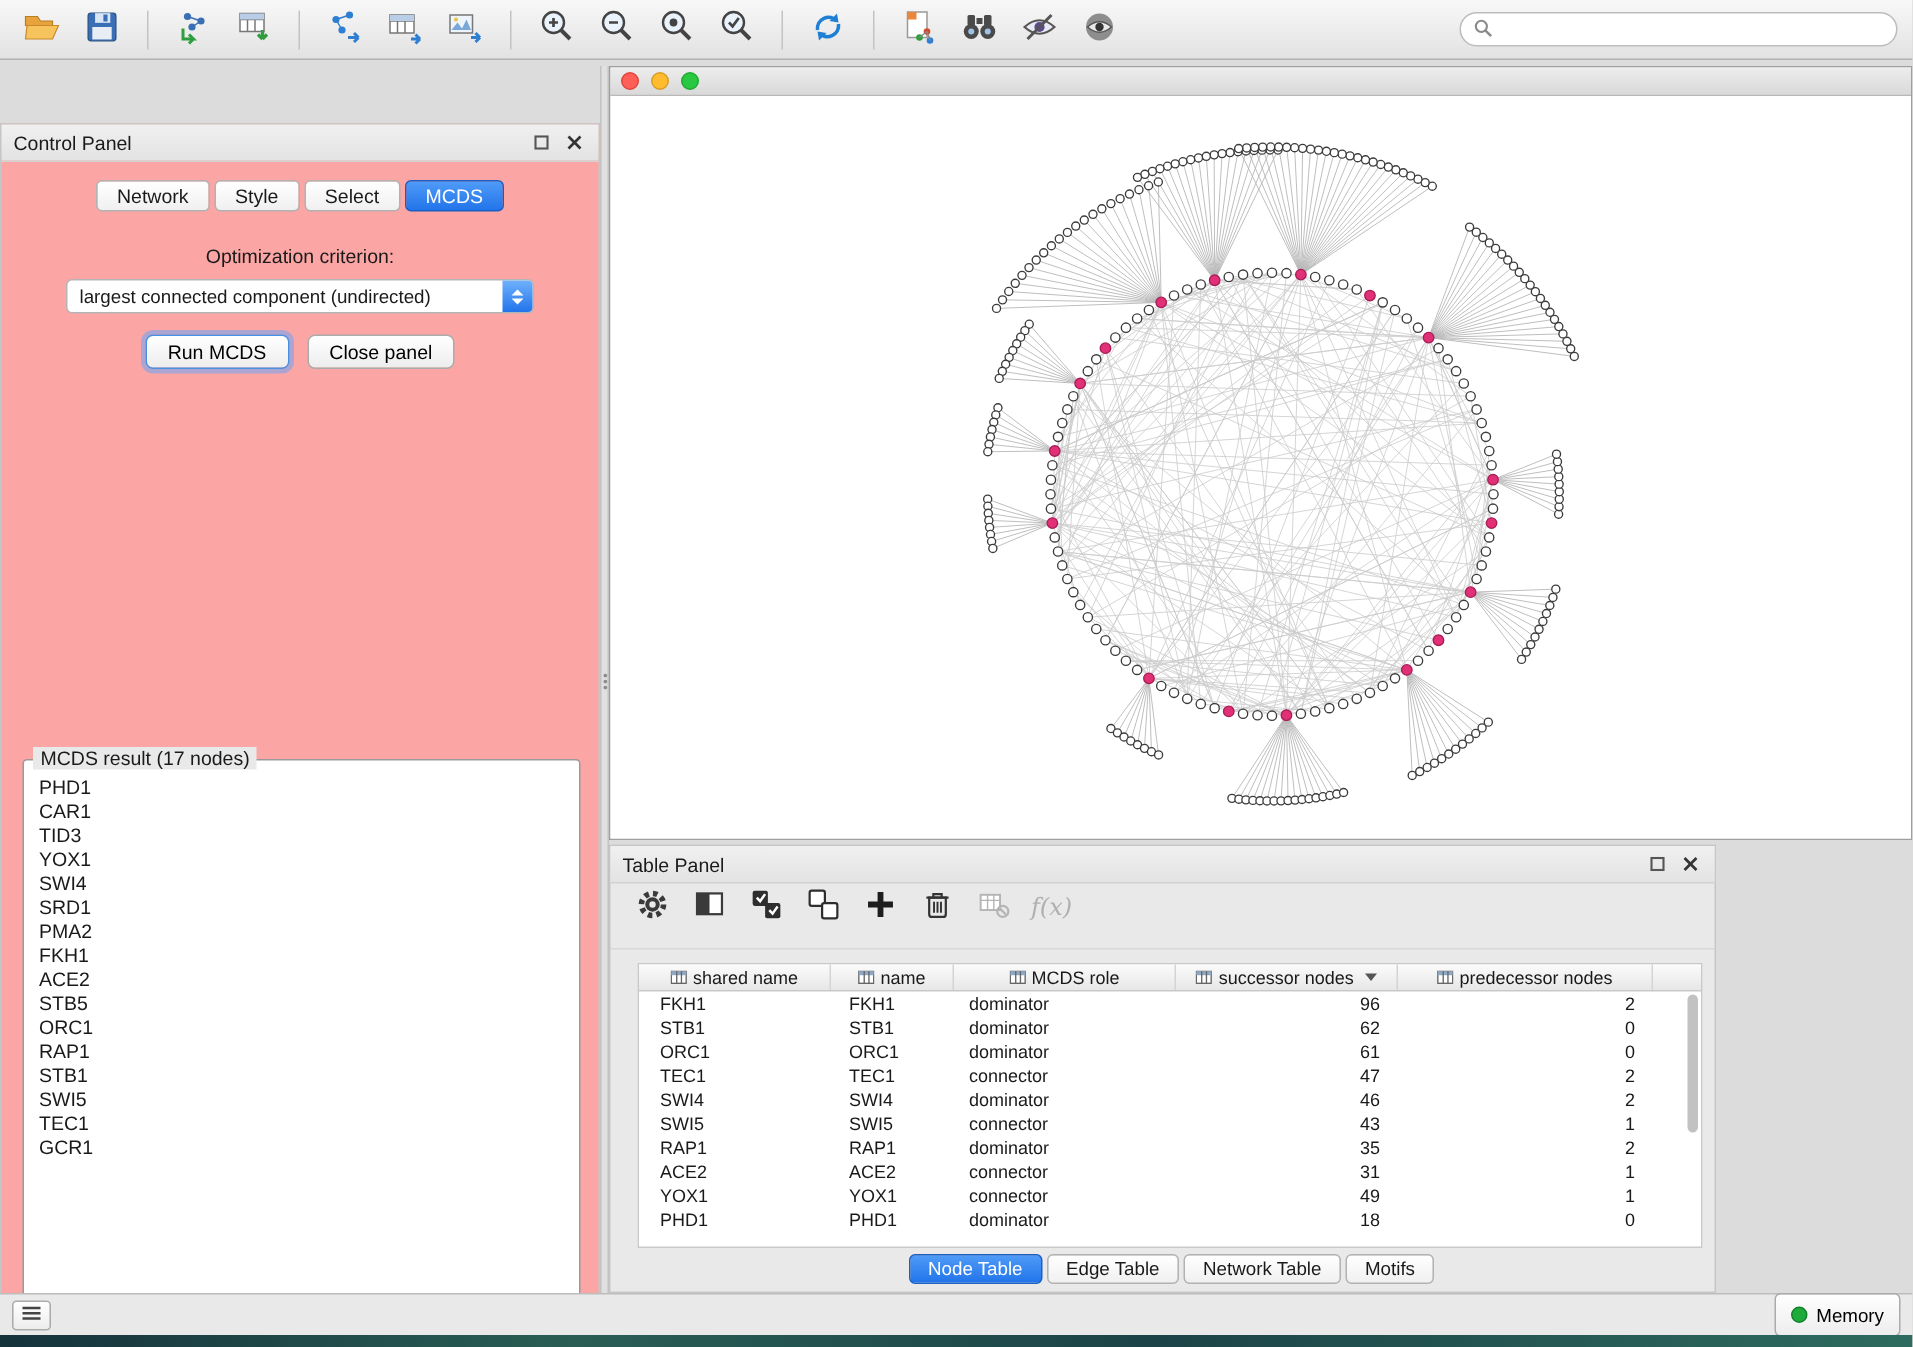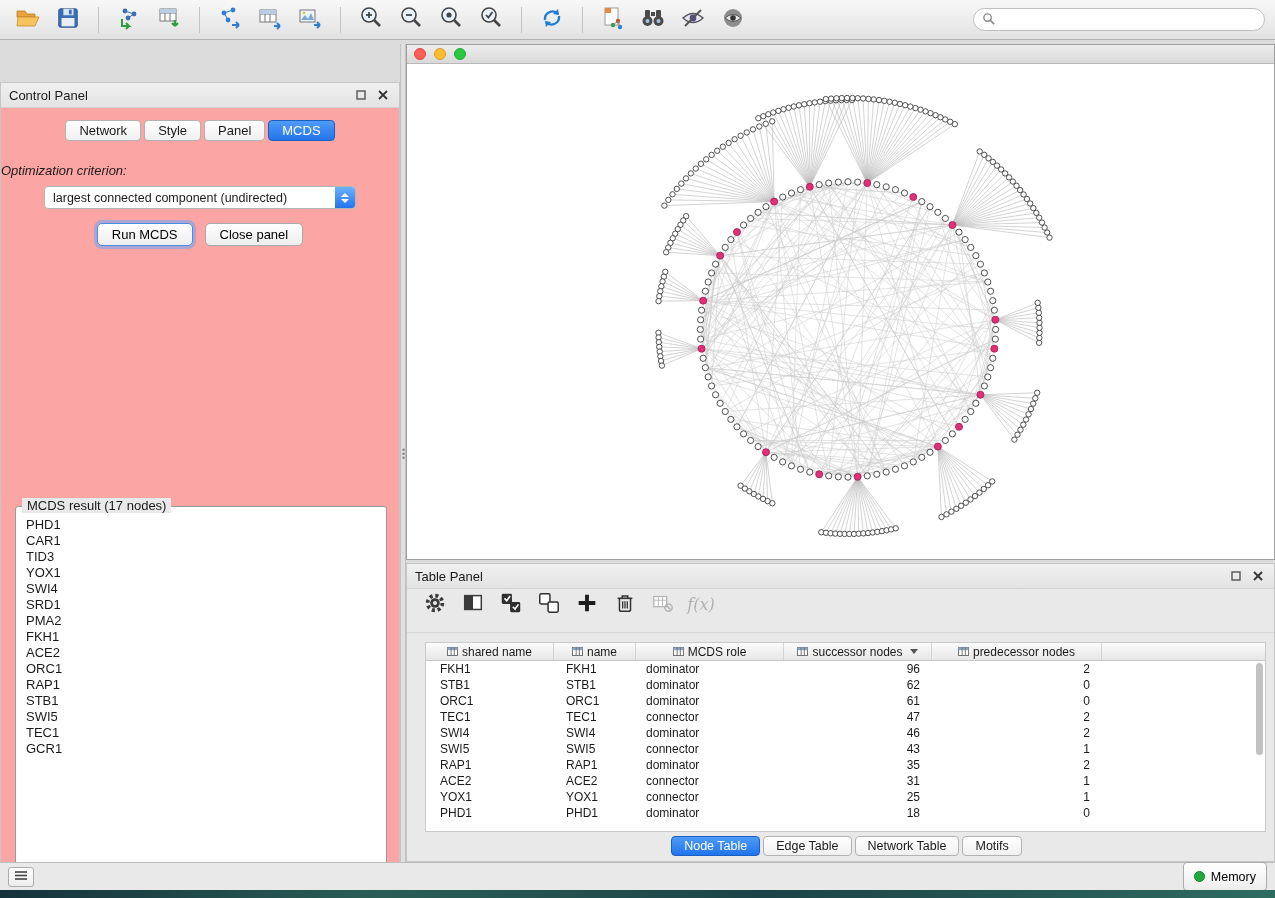--- a/index.html
+++ b/index.html
@@ -24,21 +24,21 @@
     background:linear-gradient(#f0f0f0,#e3e3e3); border-bottom:1px solid #d2d2d2; font-size:13px; }
   .panel-header .ph-title { flex:1; }
   .win-mini-btn { width:16px; height:16px; border:none; background:transparent; display:flex;
     align-items:center; justify-content:center; cursor:pointer; padding:0; margin-left:6px; }
 
   .cp-tabs { display:flex; justify-content:center; gap:3px; margin-top:12px; }
   .cp-tab { padding:2px 13px; font-size:13px; background:linear-gradient(#ffffff,#f0f0f0);
     border:1px solid #b2b2b2; border-radius:4px; cursor:pointer; }
   .cp-tab.selected { background:linear-gradient(#4f9bf8,#2274ea); border-color:#1c5fc4; color:#fff; }
 
-  .cp-opt-label { text-align:left; margin-top:22px; font-size:13px;font-style:italic; }
+  .cp-opt-label { text-align:center; margin-top:22px; font-size:13px; }
   .cp-combo { margin:8px auto 0 auto; width:312px; height:23px; background:#fff;
     border:1px solid #b5b5b5; border-radius:4px; display:flex; align-items:center; cursor:pointer; position:relative; }
   .cp-combo .combo-text { flex:1; padding:0 8px; font-size:12.5px; white-space:nowrap; overflow:hidden; }
   .cp-combo .combo-cap { width:20px; height:21px; border-radius:0 3px 3px 0;
     background:linear-gradient(#6fb1fc,#2274ea); display:flex; flex-direction:column;
     align-items:center; justify-content:center; gap:2px; }
   .tri-up { width:0; height:0; border-left:4px solid transparent; border-right:4px solid transparent; border-bottom:4px solid #fff; }
   .tri-dn { width:0; height:0; border-left:4px solid transparent; border-right:4px solid transparent; border-top:4px solid #fff; }
 
   .cp-buttons { display:flex; justify-content:center; gap:12px; margin-top:14px; }
@@ -64,21 +64,21 @@
     display:flex; align-items:center; padding:0 7px; position:relative; }
   .traffic { width:12px; height:12px; border-radius:50%; margin-right:8px; cursor:pointer; }
   .t-red { background:#ff5f57; border:1px solid #e0443e; }
   .t-yellow { background:#febc2e; border:1px solid #d89e24; }
   .t-green { background:#28c840; border:1px solid #1faa34; }
   .net-title { position:absolute; left:0; right:0; text-align:center; font-weight:bold; font-size:13px; pointer-events:none; }
   .net-canvas { position:absolute; top:19px; left:0; right:0; bottom:0; background:#fff; }
   .net-canvas svg { width:100%; height:100%; display:block; }
 
   
-  .table-panel { position:absolute; left:406px; top:563px; width:869px; height:299px;
+  .table-panel { position:absolute; left:406px; top:563px; width:738px; height:299px;
     background:#e9e9e9; border:1px solid #c6c6c6; }
   .tp-toolbar { height:44px; display:flex; align-items:flex-start; gap:6px; padding:0 12px;
     border-bottom:1px solid #d8d8d8; }
   .tp-btn { width:32px; height:30px; border:none; background:transparent; border-radius:4px;
     display:flex; align-items:center; justify-content:center; cursor:pointer; }
   .tp-btn.disabled { cursor:default; }
   .fx-label { font-family:"DejaVu Serif", serif; font-style:italic; font-size:16px; color:#b0b0b0; }
 
   .tbl { position:absolute; left:18px; top:78px; right:8px; bottom:29px; background:#fff; border:1px solid #c9c9c9; }
   .thead { display:grid; grid-template-columns:128px 82px 148px 148px 170px 1fr; height:18px;
@@ -279,21 +279,21 @@
         <svg width="10" height="10" viewBox="0 0 10 10">
           <line x1="1" y1="1" x2="9" y2="9" stroke="#333" stroke-width="1.8"></line>
           <line x1="9" y1="1" x2="1" y2="9" stroke="#333" stroke-width="1.8"></line>
         </svg>
       </button>
   </div>
 
   <div class="cp-tabs">
       <div class="cp-tab">Network</div>
       <div class="cp-tab">Style</div>
-      <div class="cp-tab">Panel</div>
+      <div class="cp-tab">Select</div>
       <div class="cp-tab selected">MCDS</div>
     </div>
 
   <div class="cp-opt-label">Optimization criterion:</div>
 
   <div class="cp-combo">
     <span class="combo-text">largest connected component (undirected)</span>
     <span class="combo-cap">
         <span class="tri-up"></span>
         <span class="tri-dn"></span>
@@ -310,20 +310,21 @@
     <div class="mcds-list">
         <div class="mcds-item">PHD1</div>
         <div class="mcds-item">CAR1</div>
         <div class="mcds-item">TID3</div>
         <div class="mcds-item">YOX1</div>
         <div class="mcds-item">SWI4</div>
         <div class="mcds-item">SRD1</div>
         <div class="mcds-item">PMA2</div>
         <div class="mcds-item">FKH1</div>
         <div class="mcds-item">ACE2</div>
+        <div class="mcds-item">STB5</div>
         <div class="mcds-item">ORC1</div>
         <div class="mcds-item">RAP1</div>
         <div class="mcds-item">STB1</div>
         <div class="mcds-item">SWI5</div>
         <div class="mcds-item">TEC1</div>
         <div class="mcds-item">GCR1</div>
       </div>
   </div>
 </div>
 
@@ -1185,21 +1186,21 @@
           <div class="tcell c-text">ACE2</div>
           <div class="tcell c-text">connector</div>
           <div class="tcell c-num">31</div>
           <div class="tcell c-num">1</div>
           <div class="tcell c-fill"></div>
         </div>
         <div class="trow">
           <div class="tcell c-text">YOX1</div>
           <div class="tcell c-text">YOX1</div>
           <div class="tcell c-text">connector</div>
-          <div class="tcell c-num">25</div>
+          <div class="tcell c-num">49</div>
           <div class="tcell c-num">1</div>
           <div class="tcell c-fill"></div>
         </div>
         <div class="trow">
           <div class="tcell c-text">PHD1</div>
           <div class="tcell c-text">PHD1</div>
           <div class="tcell c-text">dominator</div>
           <div class="tcell c-num">18</div>
           <div class="tcell c-num">0</div>
           <div class="tcell c-fill"></div>

